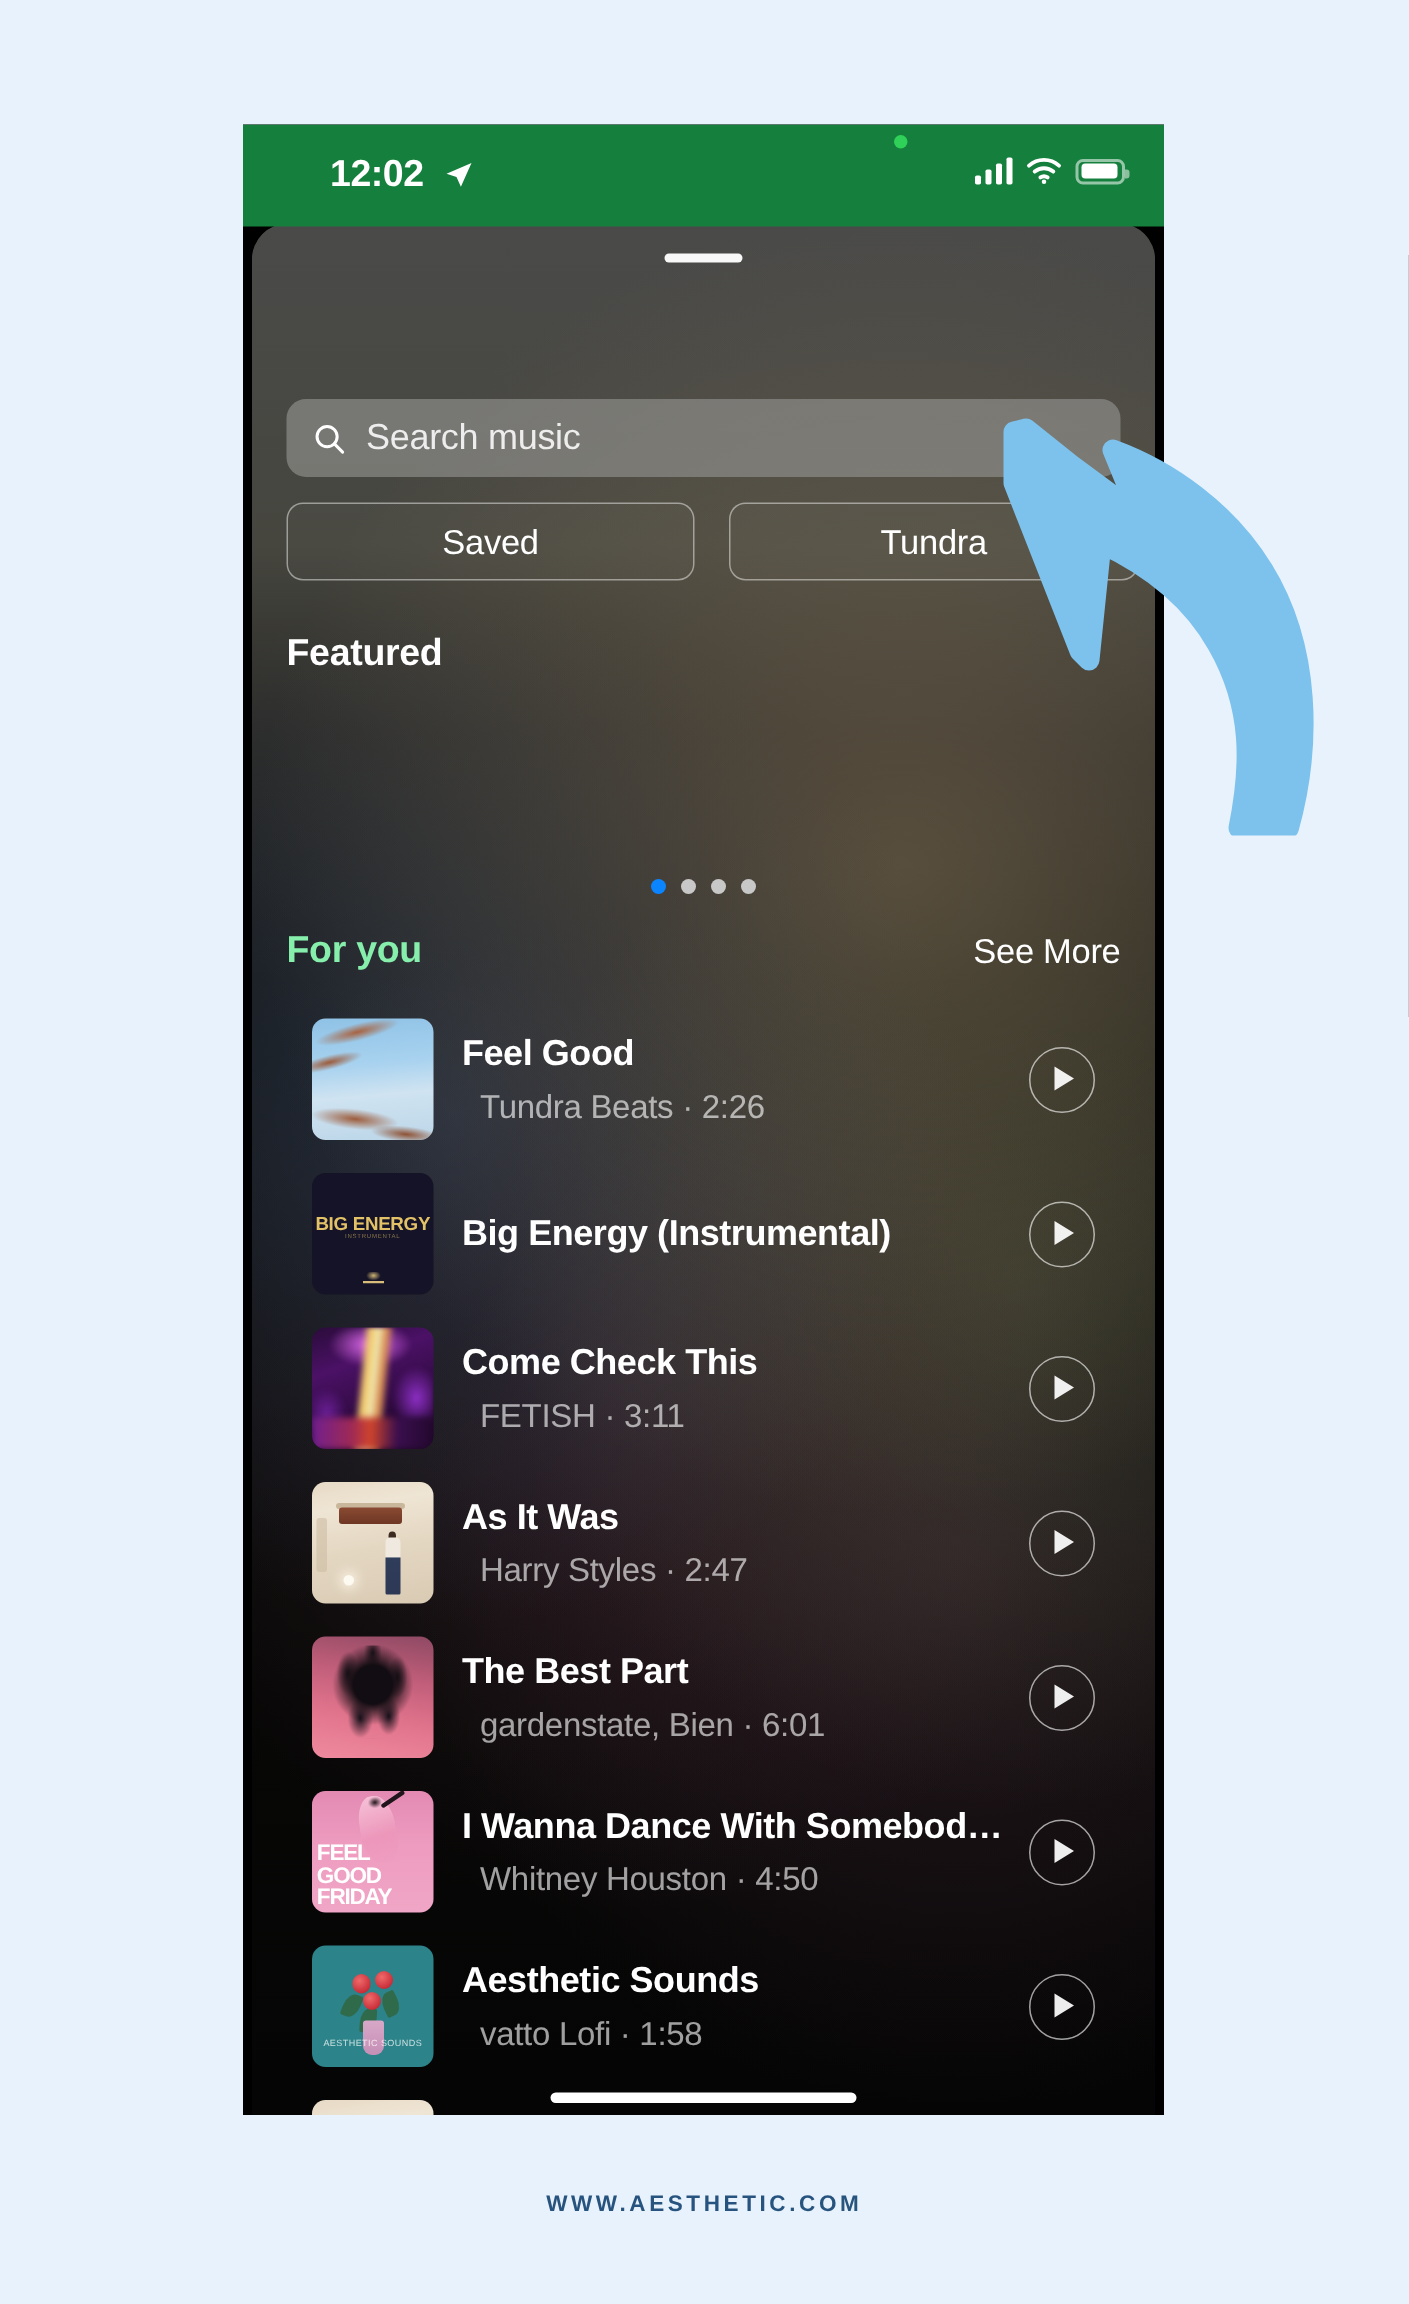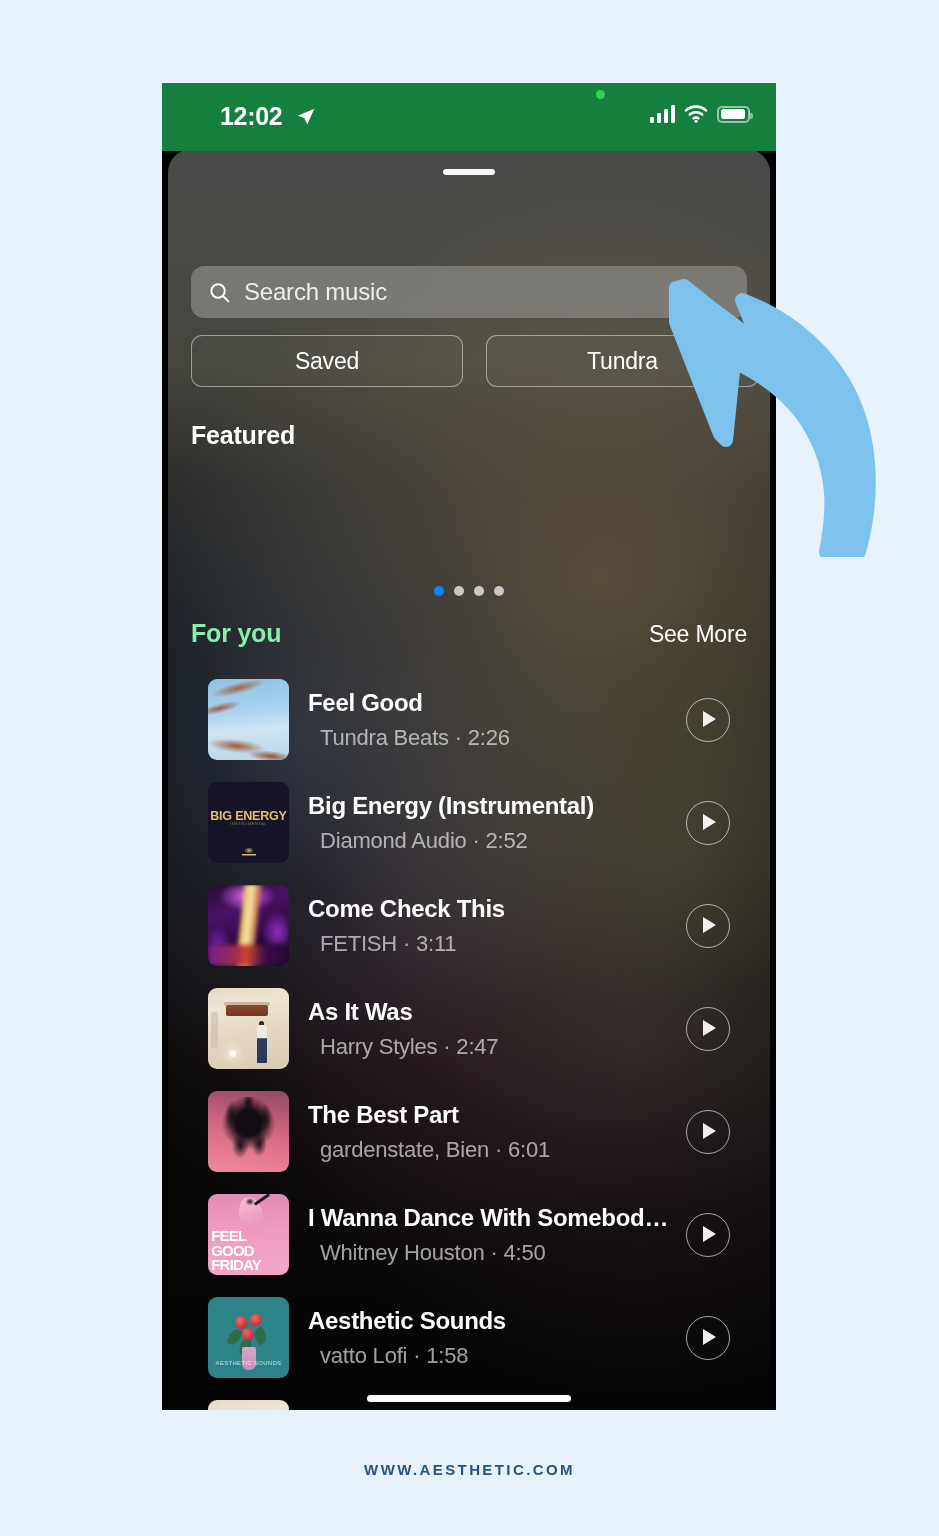--- a/index.html
+++ b/index.html
@@ -651,21 +651,20 @@
           </div>
 
           <div class="track">
             <div class="art art-bigenergy">
               <div class="be-txt">BIG ENERGY</div>
               <div class="be-sub">INSTRUMENTAL</div>
               <div class="be-mark"></div>
             </div>
             <div class="meta">
               <div class="t-title">Big Energy (Instrumental)</div>
-              <div class="t-sub">Diamond Audio · 2:52</div>
             </div>
             <div class="playbtn"></div>
           </div>
 
           <div class="track">
             <div class="art art-comecheck"></div>
             <div class="meta">
               <div class="t-title">Come Check This</div>
               <div class="t-sub">FETISH · 3:11</div>
             </div>

